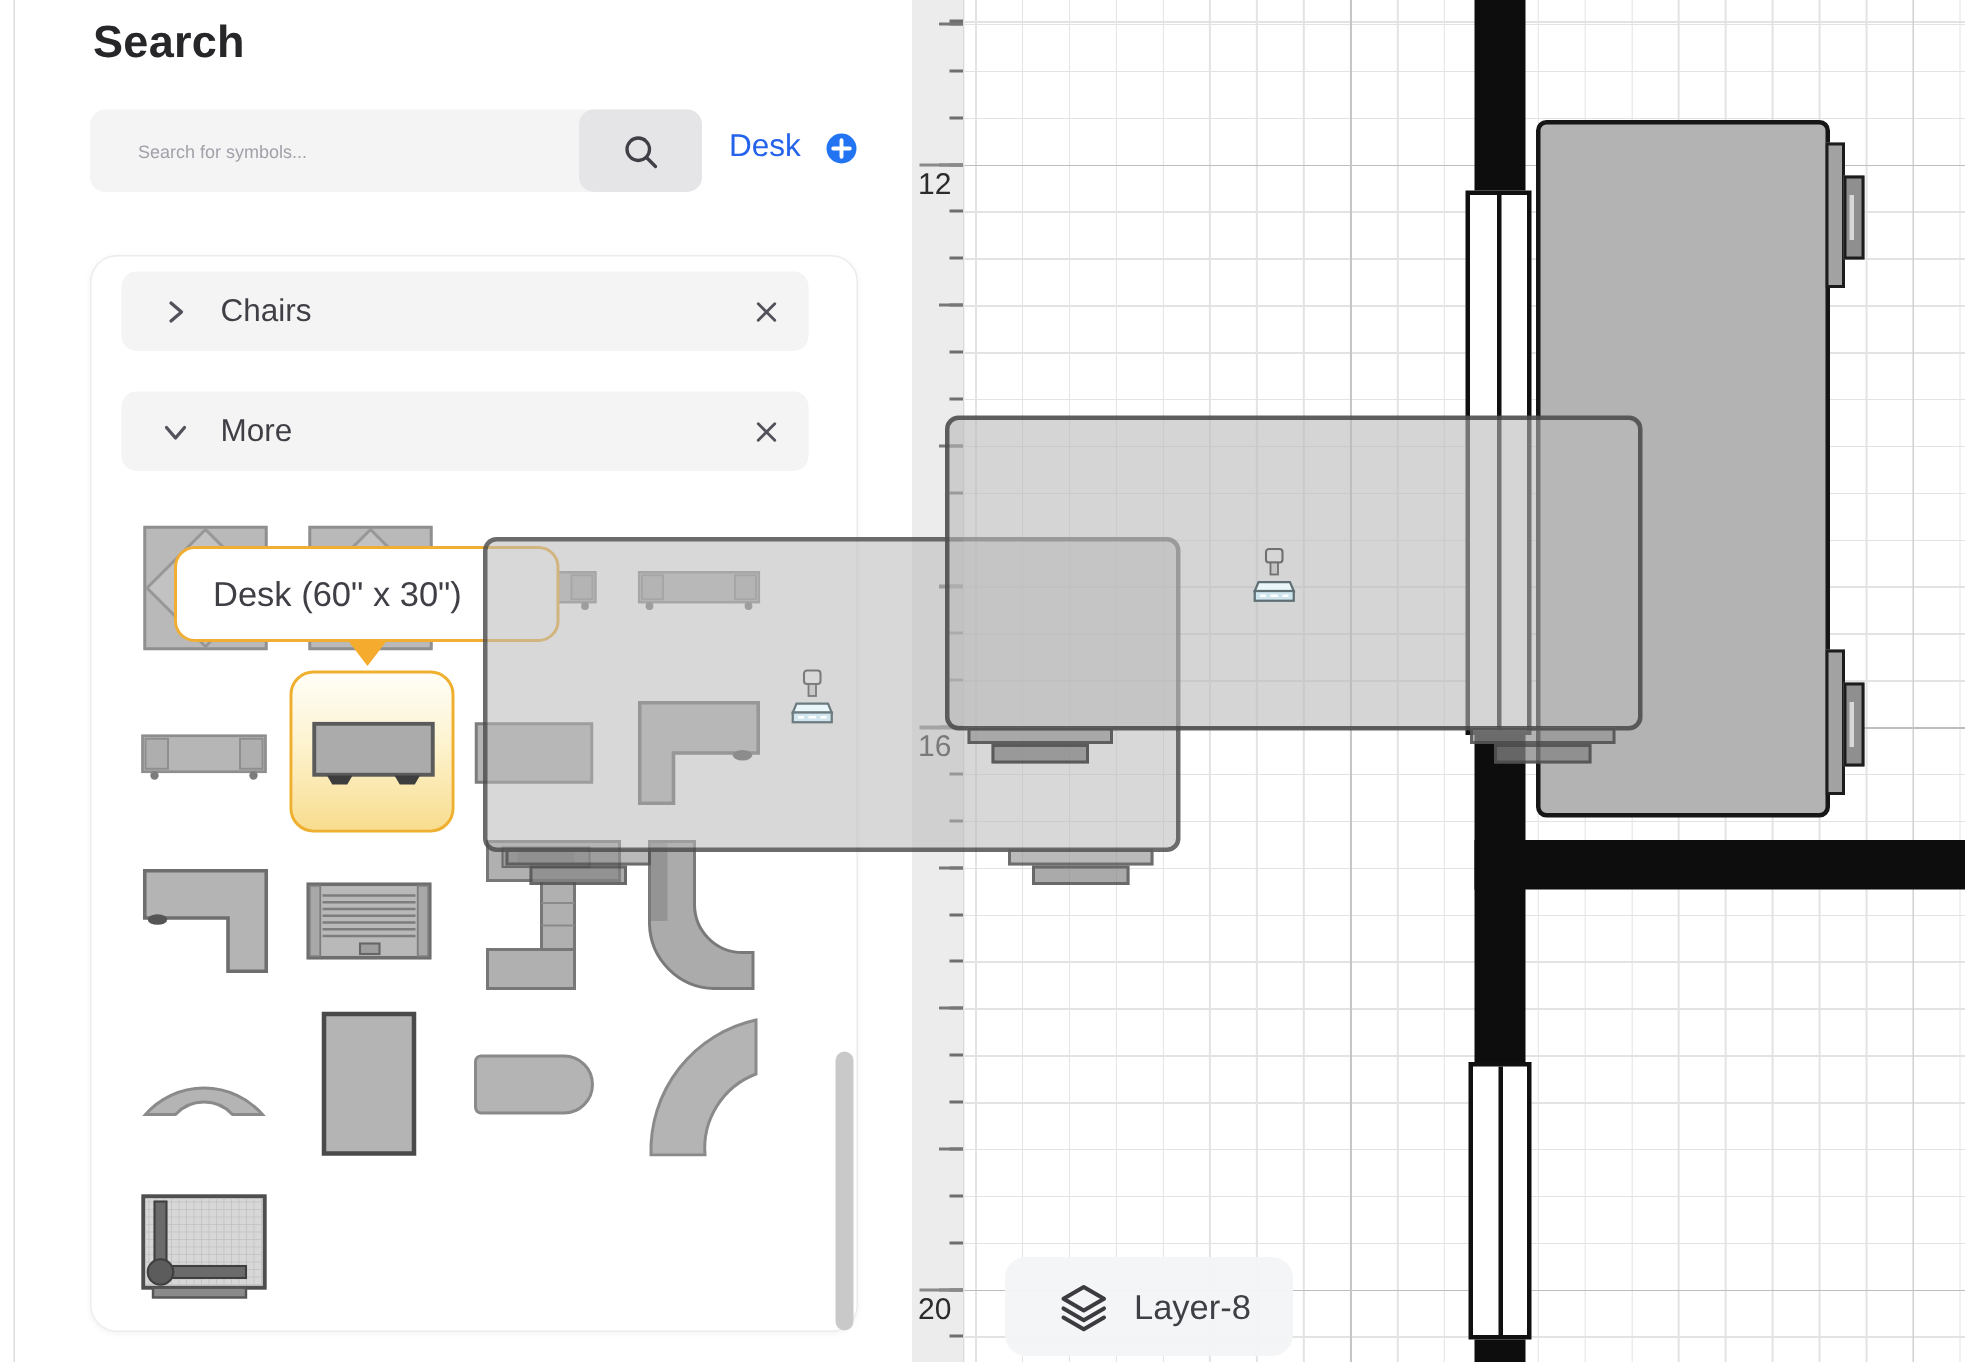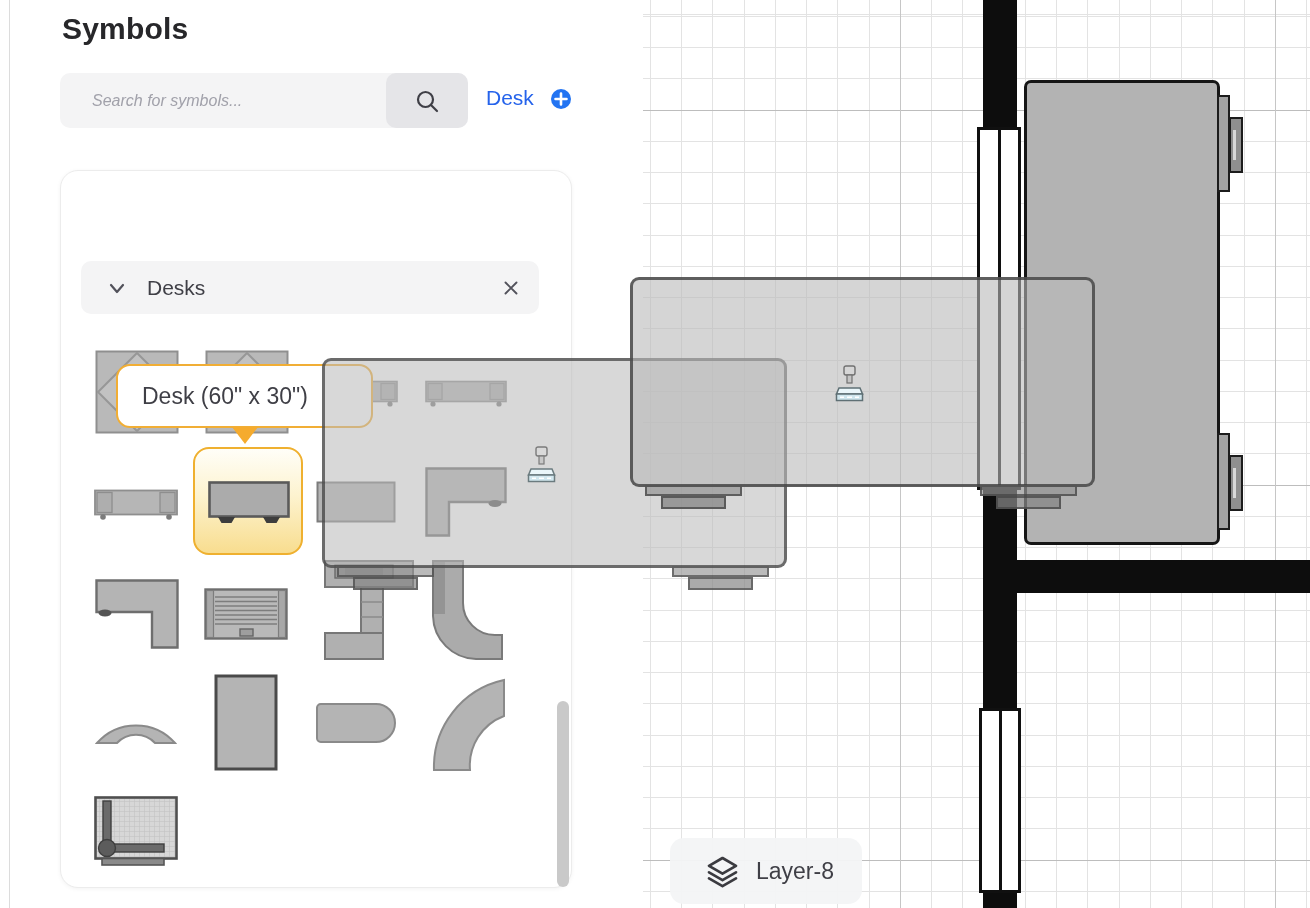--- a/index.html
+++ b/index.html
@@ -9,21 +9,21 @@
     background:#ffffff; position:relative; overflow:hidden;
     color:#27272a;
   }
   .abs { position:absolute; }
 
   
   .panel-title { left:62px; top:12px; font-size:30px; font-weight:600; color:#27272a; letter-spacing:.2px; }
   .search-box { left:60px; top:73px; width:408px; height:55px; background:#f4f4f5; border-radius:10px; }
   .search-box input {
     width:100%; height:100%; border:none; background:transparent; outline:none;
-    padding-left:32px; font-size:16px; color:#52525b; font-family:"Liberation Sans", sans-serif;font-style:italic;
+    padding-left:32px; font-size:12px; color:#52525b; font-family:"Liberation Sans", sans-serif;
   }
   .search-box input::placeholder { color:#a1a1aa; }
   .search-btn { left:386px; top:73px; width:82px; height:55px; background:#e5e5e8; border-radius:10px;
     display:flex; align-items:center; justify-content:center; border:none; cursor:pointer; }
   .more-link { left:486px; top:86px; font-size:21px; color:#2563eb; cursor:pointer; }
   .plus-icon { left:550px; top:88px; }
 
   .symbols-card { left:60px; top:170px; width:512px; height:718px; background:#ffffff;
     border:1.5px solid #ececec; border-radius:18px; box-shadow:0 1px 4px rgba(0,0,0,.05); }
   .cat-row { position:absolute; left:20px; width:458px; height:53px; background:#f4f4f5; border-radius:10px;
@@ -88,21 +88,21 @@
     border-radius:14px; display:flex; align-items:center; padding-left:34px; gap:15px;
     font-size:23px; color:#3f3f46; cursor:pointer; z-index:50; border:none; }
 
   .left-divider { left:9px; top:0; width:1px; height:908px; background:#dcdcdc; }
 </style>
 </head>
 <body>
 
 <div class="abs left-divider"></div>
 
-<div class="abs panel-title">Symbols</div>
+<div class="abs panel-title">Search</div>
 
 <div class="abs search-box">
   <input type="text" placeholder="Search for symbols..." style="">
 </div>
 <button class="abs search-btn">
   <span style="display:flex;">
     <svg width="28" height="28" viewBox="0 0 28 28">
         <circle cx="12.5" cy="12.5" r="7.5" fill="none" stroke="#3f3f46" stroke-width="2.2"></circle>
         <line x1="18" y1="18" x2="24" y2="24" stroke="#3f3f46" stroke-width="2.2" stroke-linecap="round"></line>
       </svg>
@@ -111,28 +111,41 @@
 <div class="abs more-link">Desk</div>
 <div class="abs plus-icon">
   <svg width="22" height="22" viewBox="0 0 22 22">
       <circle cx="11" cy="11" r="10" fill="#2374f2"></circle>
       <path d="M11 5.5 v11 M5.5 11 h11" stroke="#ffffff" stroke-width="2.6" stroke-linecap="round"></path>
     </svg>
 </div>
 
 <div class="abs symbols-card">
 
+  <div class="cat-row" style="top:10px;">
+    <span class="chev">
+      <svg width="24" height="24" viewBox="0 0 24 24">
+          <polyline points="9,6 16,12 9,18" fill="none" stroke="#52525b" stroke-width="2.2" stroke-linecap="round" stroke-linejoin="round"></polyline>
+        </svg>
+    </span>
+    <span class="lbl">Chairs</span>
+    <span class="close">
+      <svg width="24" height="24" viewBox="0 0 24 24">
+          <path d="M6.5 6.5 L17.5 17.5 M17.5 6.5 L6.5 17.5" stroke="#52525b" stroke-width="1.9" stroke-linecap="round"></path>
+        </svg>
+    </span>
+  </div>
 
   <div class="cat-row" style="top:90px;">
     <span class="chev">
       <svg width="24" height="24" viewBox="0 0 24 24">
           <polyline points="6,9 12,16 18,9" fill="none" stroke="#52525b" stroke-width="2.2" stroke-linecap="round" stroke-linejoin="round"></polyline>
         </svg>
     </span>
-    <span class="lbl">Desks</span>
+    <span class="lbl">More</span>
     <span class="close">
       <svg width="24" height="24" viewBox="0 0 24 24">
           <path d="M6.5 6.5 L17.5 17.5 M17.5 6.5 L6.5 17.5" stroke="#52525b" stroke-width="1.9" stroke-linecap="round"></path>
         </svg>
     </span>
   </div>
 
   <div class="sym" style="left:34px; top:179px;">
     <svg width="84" height="84" viewBox="0 0 84 84">
         <rect x="1.5" y="1.5" width="81" height="81" fill="#b9b9b9" stroke="#8f8f8f" stroke-width="2"></rect>
@@ -261,20 +274,28 @@
 
   <div class="scroll-thumb"></div>
 </div>
 
 <div class="abs tooltip">
   <span>Desk (60" x 30")</span>
 </div>
 <div class="abs tooltip-pointer"></div>
 
 <div class="abs canvas">
+  <div class="ruler">
+    <div class="ruler-ticks"></div>
+    <div class="ruler-mediums"></div>
+    <div class="ruler-majors"></div>
+    <div class="ruler-label" style="top:112px;">12</div>
+    <div class="ruler-label" style="top:487px;">16</div>
+    <div class="ruler-label" style="top:862px;">20</div>
+  </div>
 
   <div class="grid">
 
     <div class="wall" style="left:340px; top:0; width:34px; height:908px;"></div>
     <div class="wall" style="left:340px; top:560px; width:327px; height:33px;"></div>
 
     <div class="window" style="left:334px; top:127px; width:44px; height:363px;">
       <div class="pane-divider"></div>
     </div>
     <div class="window" style="left:336px; top:708px; width:42px; height:185px;">

